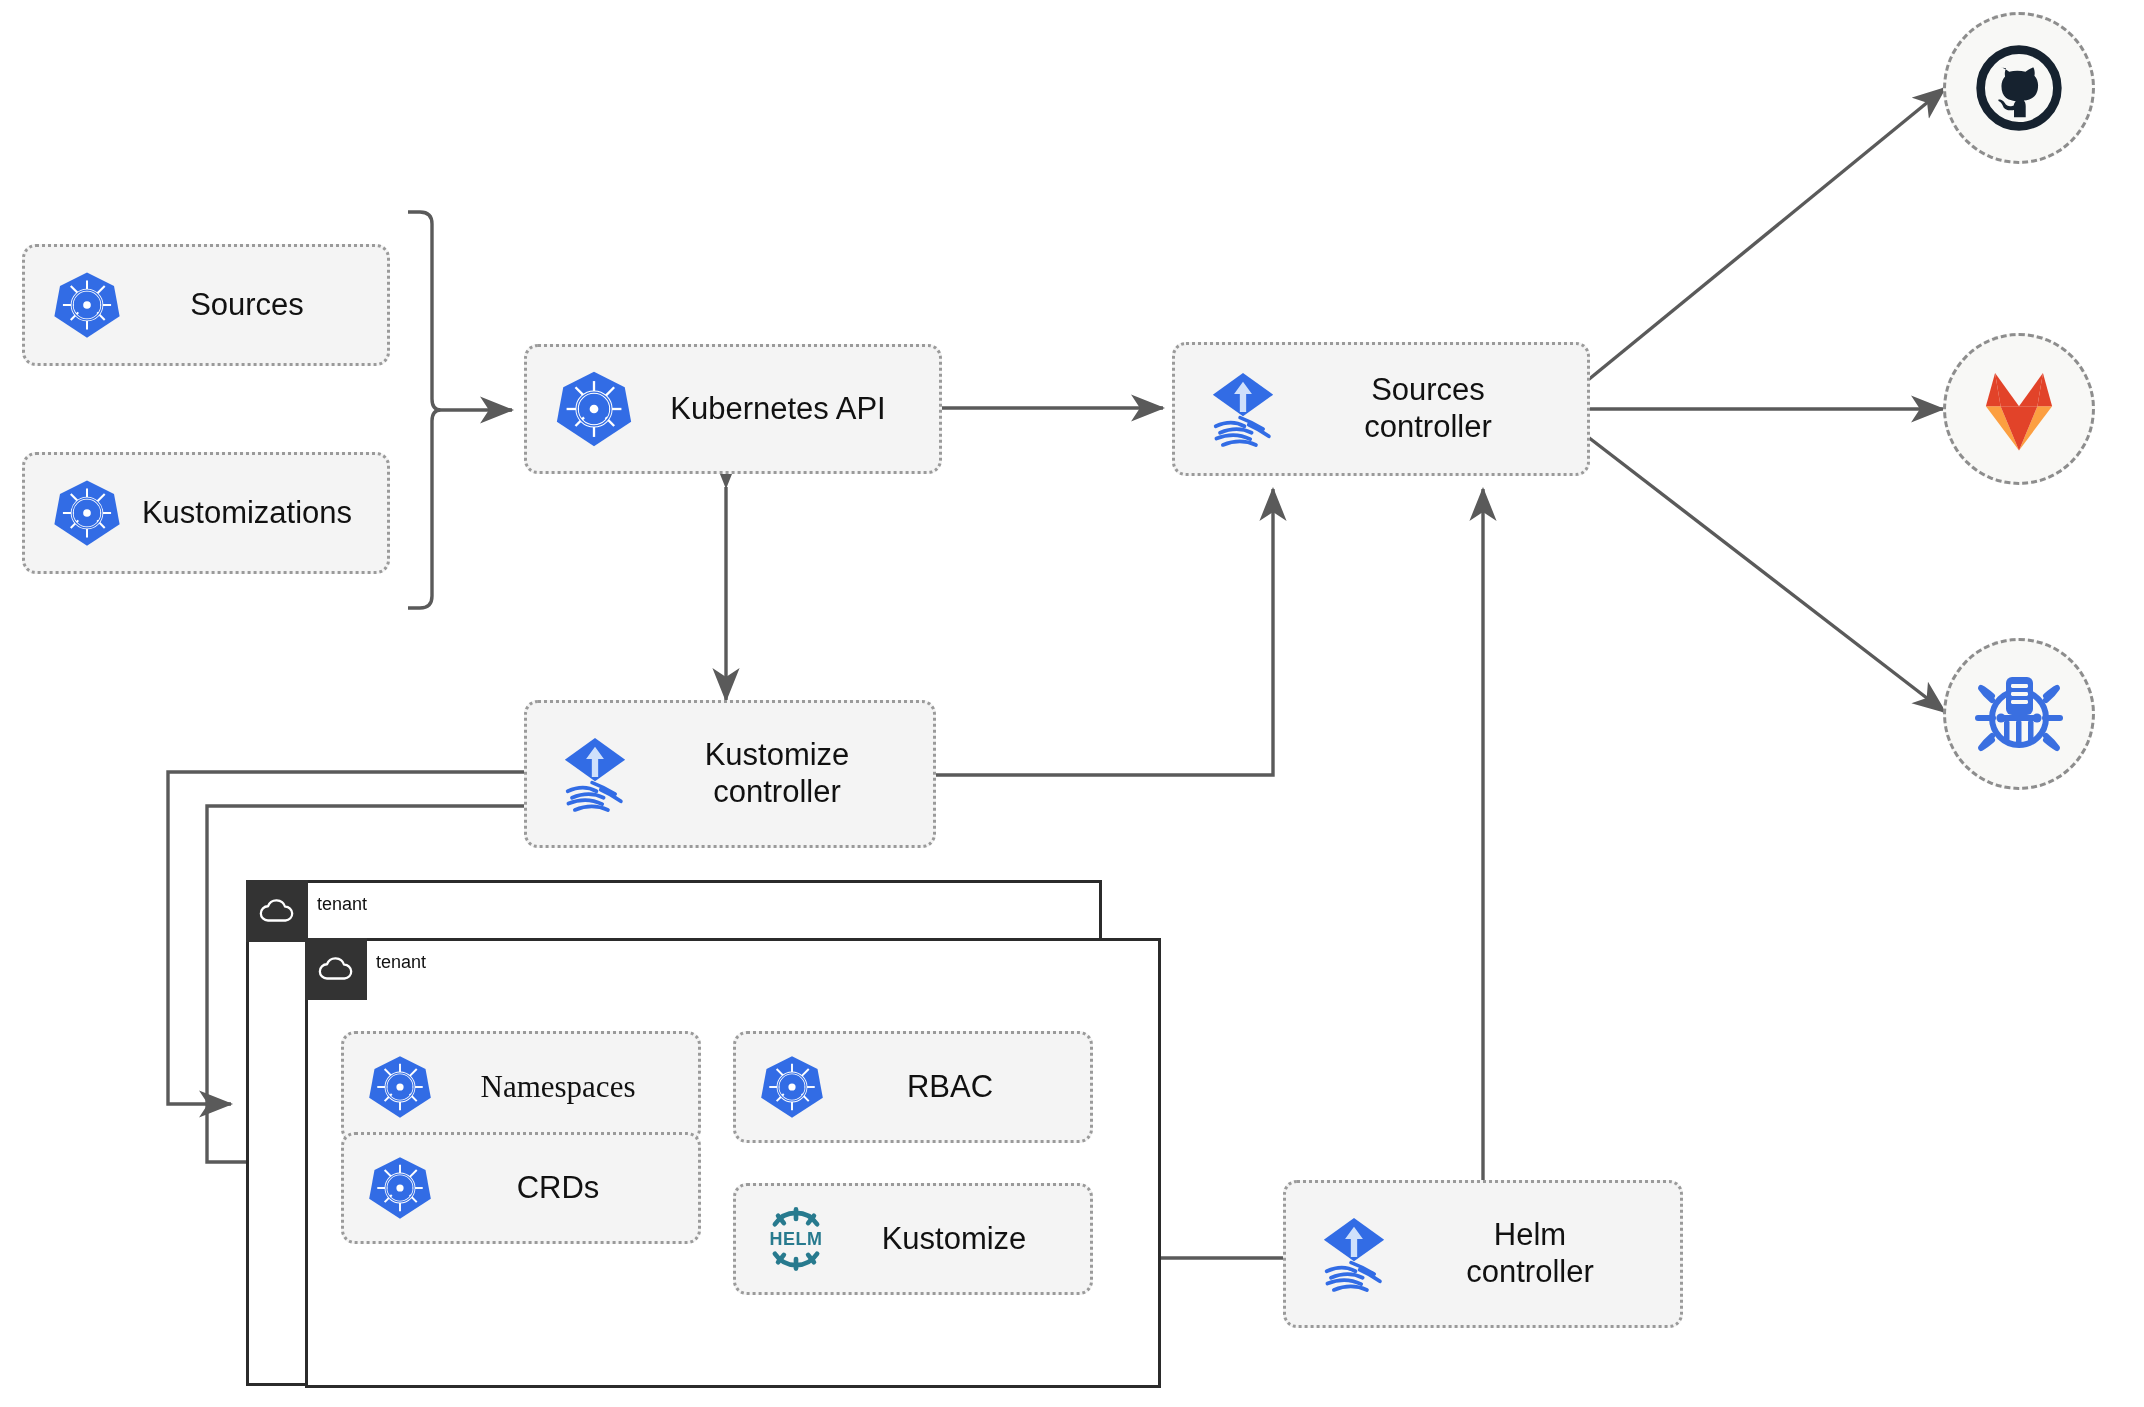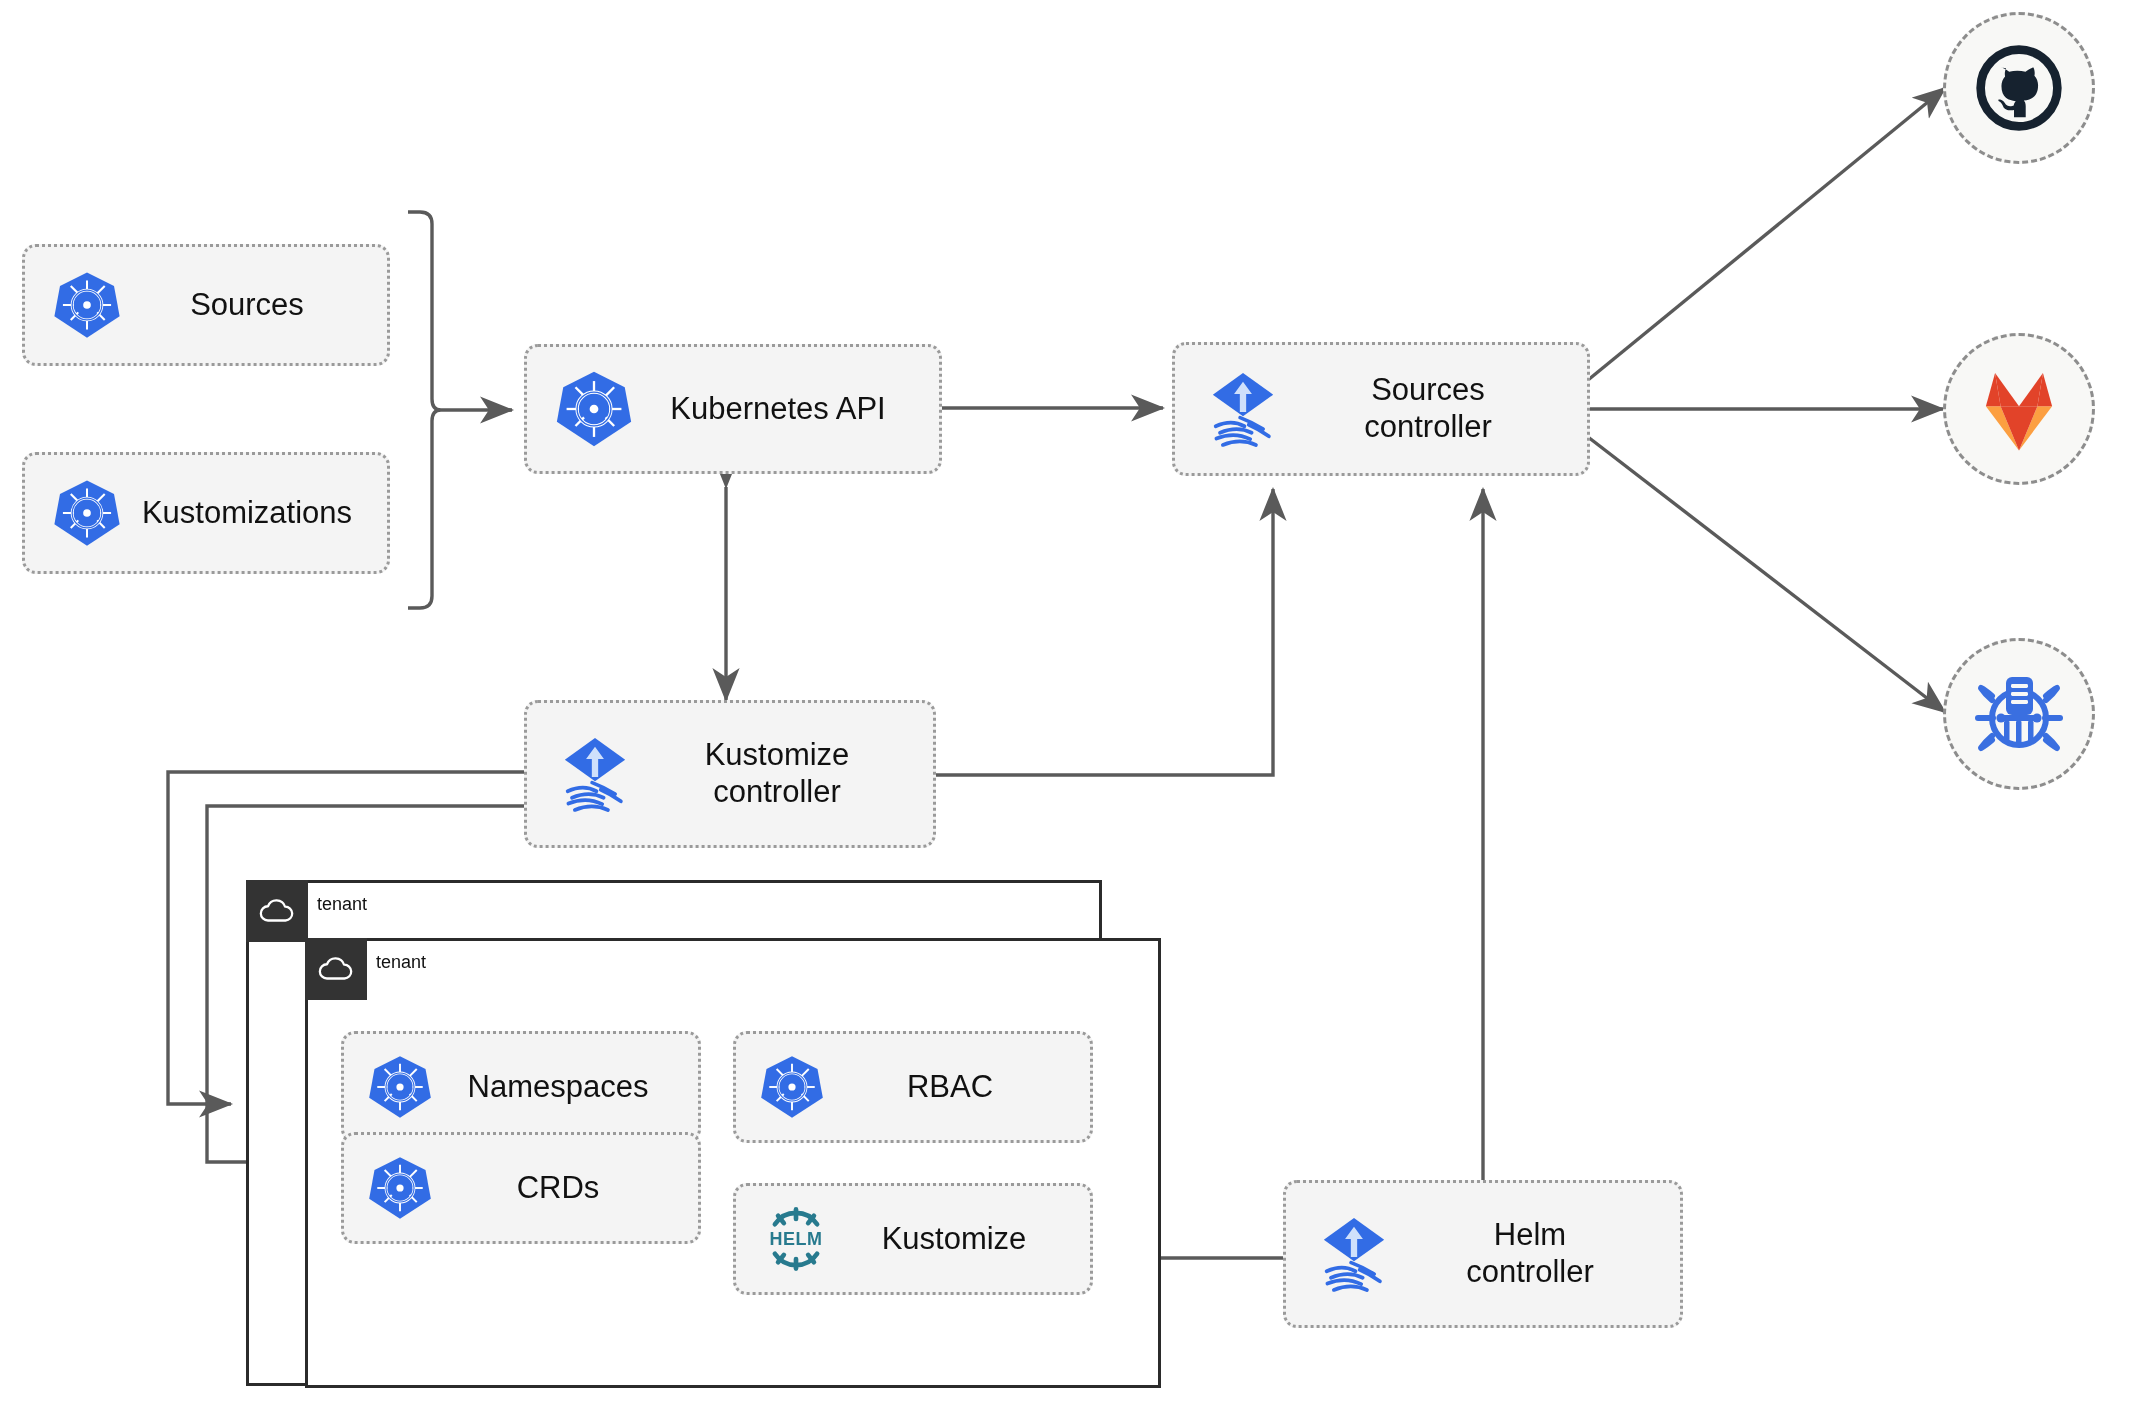--- a/index.html
+++ b/index.html
@@ -242,21 +242,21 @@
 
   <div class="tenant" style="left:305px;top:938px;width:856px;height:450px;">
     <div class="tenant-head">
       <svg width="38" height="28" viewBox="0 0 40 28" aria-hidden="true">
         <path d="M10.5 24 A7.5 7.5 0 0 1 10.5 9 A9.5 9.5 0 0 1 28.5 9.5 A6.6 6.6 0 0 1 29 24 Z" fill="none" stroke="#ffffff" stroke-width="2.4" stroke-linejoin="round"></path>
       </svg>
     </div>
     <div class="tenant-title">tenant</div>
   </div>
 
-  <div class="node" style="left:341px;top:1031px;width:360px;height:112px;padding:0 16px 0 22px;">
+  <div class="node" style="left:341px;top:1031px;width:360px;height:112px;padding:0 16px 0 22px;font-family:Liberation Serif, serif;">
     <span class="ico">
       <svg width="68" height="68" viewBox="0 0 64 64" aria-hidden="true">
         <polygon points="32,3 56,15 61,42 32,61 3,42 8,15" fill="#326ce5"></polygon>
         <g fill="#ffffff">
           <circle cx="32" cy="32" r="4.4"></circle>
           <path d="M31.1 10.2h1.8v9.5h-1.8z"></path>
             <path d="M31.1 44.3h1.8v9.5h-1.8z"></path>
           <path d="M10.6 31.1h9.5v1.8h-9.5z"></path>
             <path d="M43.9 31.1h9.5v1.8h-9.5z"></path>
           <path d="M16.9 15.7l1.3-1.3 6.7 6.7-1.3 1.3z"></path>

